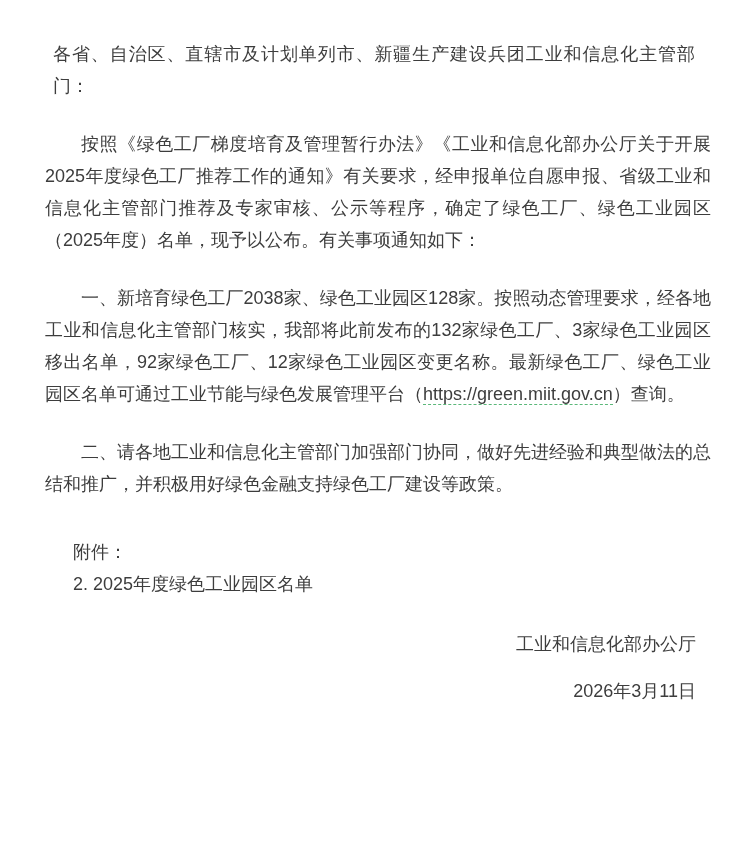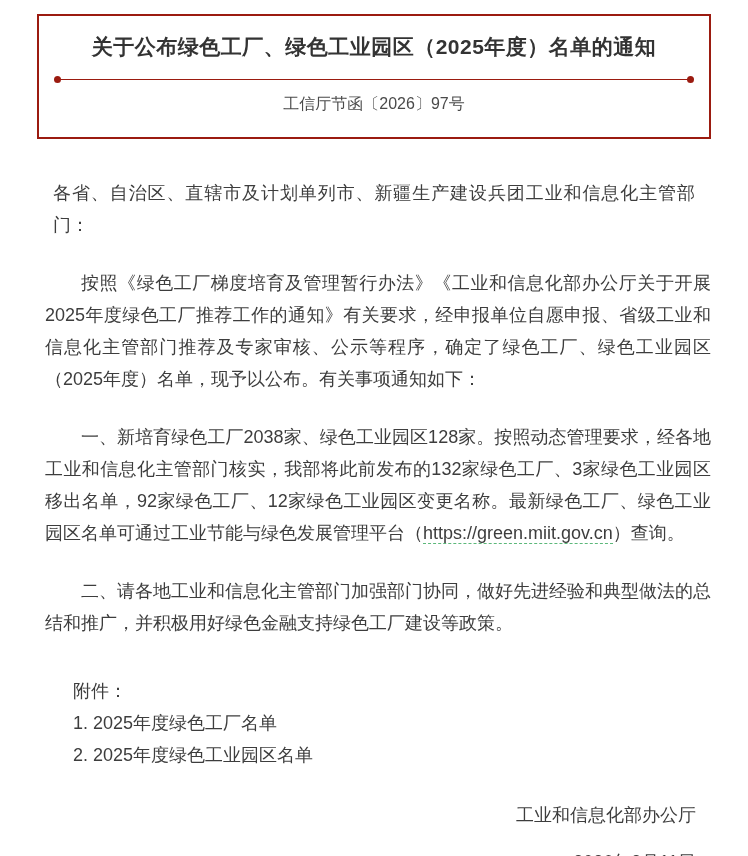--- a/index.html
+++ b/index.html
@@ -97,41 +97,35 @@
   }
   .signature p {
     margin: 15px;
   }
 </style>
 </head>
 <body>
 
 <div class="page">
 
-  <div class="title-box">
-    <h1 class="notice-title">关于公布绿色工厂、绿色工业园区（2025年度）名单的通知</h1>
-    <div class="header-divider"></div>
-    <div class="doc-number">工信厅节函〔2026〕97号</div>
-  </div>
 
   <div class="content">
 
     <p class="salutation">各省、自治区、直辖市及计划单列市、新疆生产建设兵团工业和信息化主管部门：</p>
 
     <p class="para">按照《绿色工厂梯度培育及管理暂行办法》《工业和信息化部办公厅关于开展2025年度绿色工厂推荐工作的通知》有关要求，经申报单位自愿申报、省级工业和信息化主管部门推荐及专家审核、公示等程序，确定了绿色工厂、绿色工业园区（2025年度）名单，现予以公布。有关事项通知如下：</p>
 
     <p class="para">
       <span>一、新培育绿色工厂2038家、绿色工业园区128家。按照动态管理要求，经各地工业和信息化主管部门核实，我部将此前发布的132家绿色工厂、3家绿色工业园区移出名单，92家绿色工厂、12家绿色工业园区变更名称。最新绿色工厂、绿色工业园区名单可通过工业节能与绿色发展管理平台（</span><a class="platform-link">https://green.miit.gov.cn</a><span>）查询。</span>
     </p>
 
     <p class="para">二、请各地工业和信息化主管部门加强部门协同，做好先进经验和典型做法的总结和推广，并积极用好绿色金融支持绿色工厂建设等政策。</p>
 
     <div class="attachments">
       <p>附件：</p>
-      <p>1. 2025年度绿色工厂名单</p>
       <p>2. 2025年度绿色工业园区名单</p>
     </div>
 
     <div class="signature">
       <p>工业和信息化部办公厅</p>
       <p>2026年3月11日</p>
     </div>
 
   </div>
 </div>

